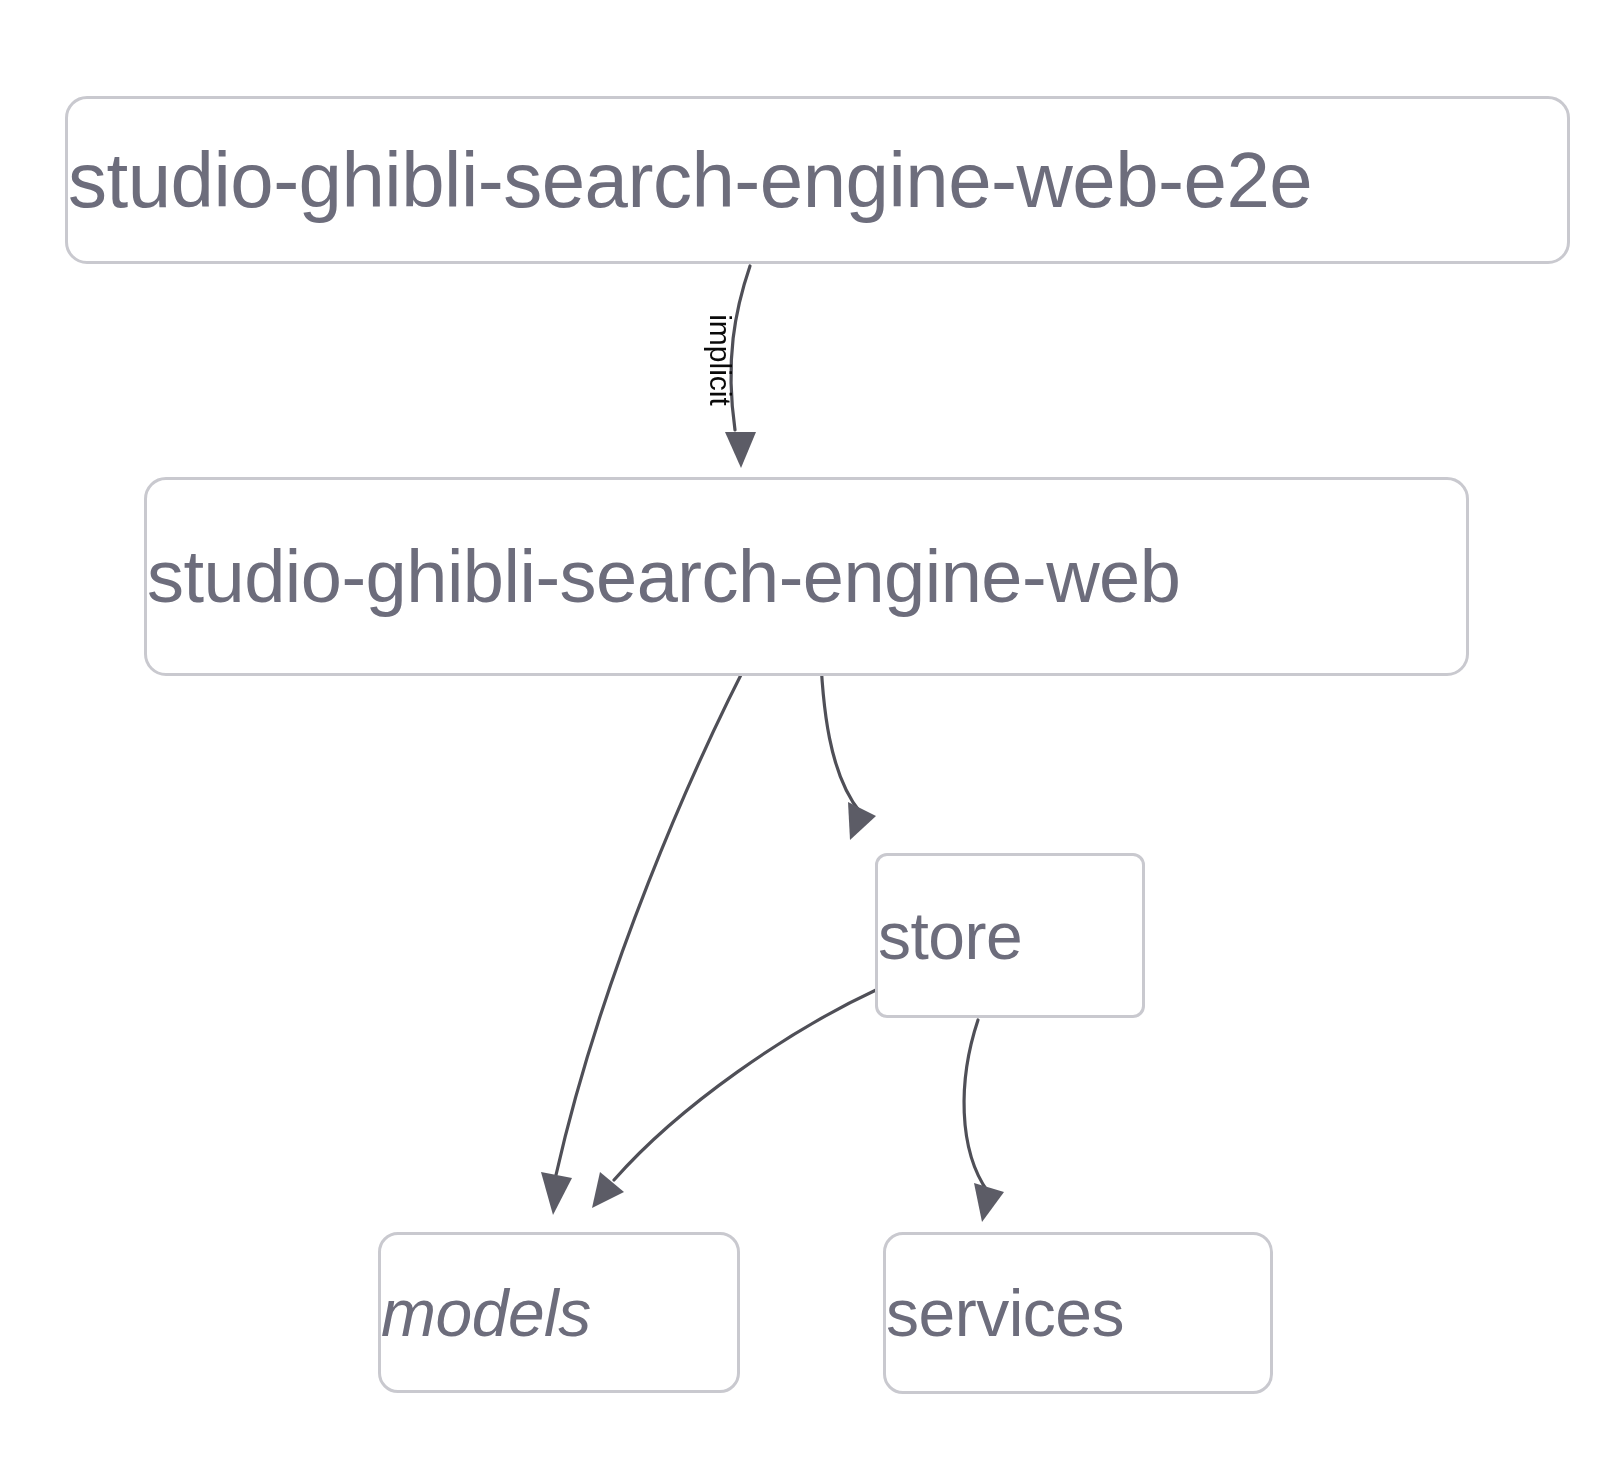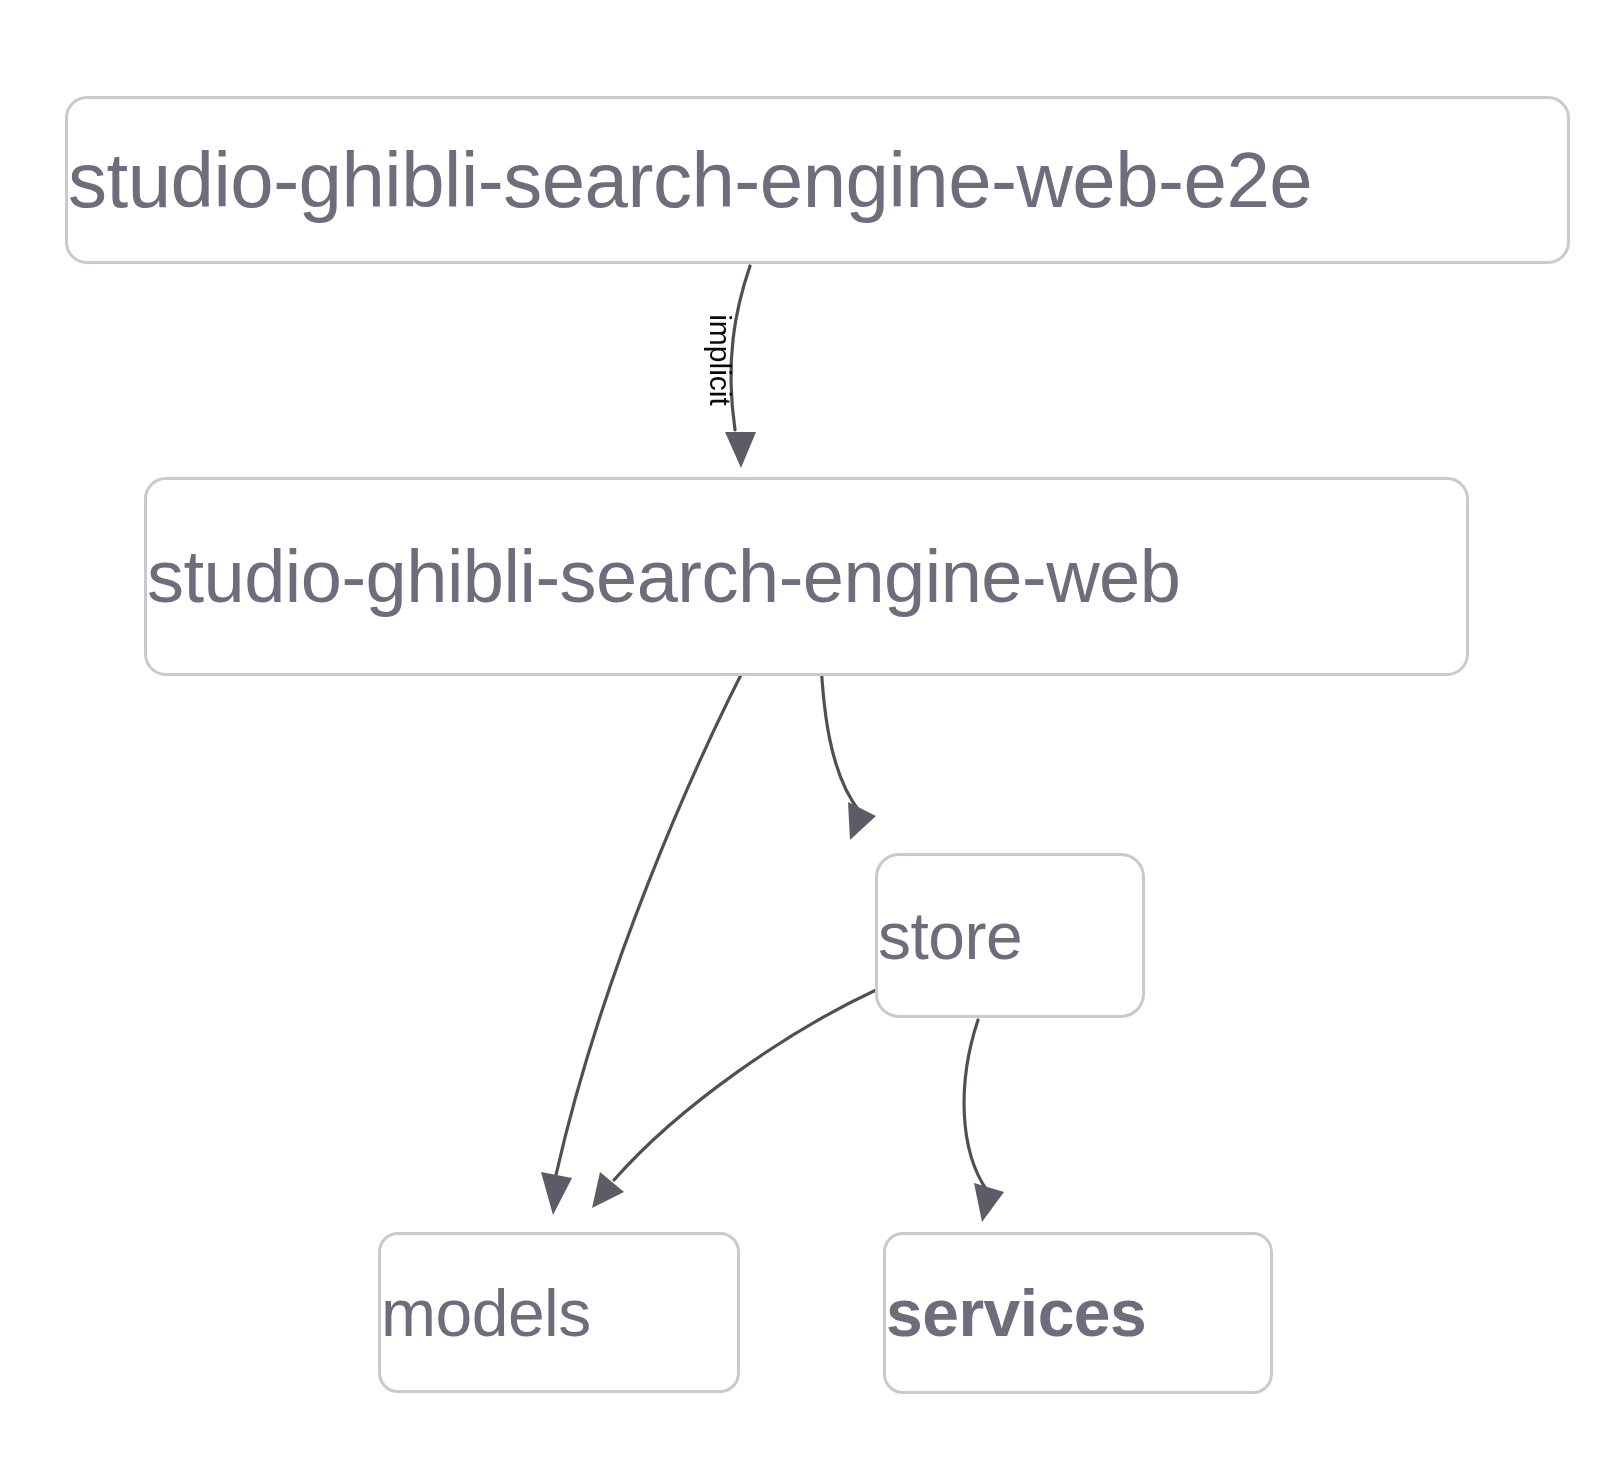--- a/index.html
+++ b/index.html
@@ -60,34 +60,34 @@
   }
   .node-web {
     left: 144px; top: 477px;
     width: 1325px; height: 199px;
     font-size: 74px;
   }
   .node-store {
     left: 875px; top: 853px;
     width: 270px; height: 165px;
     font-size: 66px;
-    border-radius: 24px;
+    border-radius: 12px;
   }
   .node-models {
     left: 378px; top: 1232px;
     width: 362px; height: 161px;
     font-size: 66px;
     border-radius: 20px;
+    font-style: italic;
   }
   .node-services {
     left: 883px; top: 1232px;
     width: 390px; height: 162px;
     font-size: 66px;
     border-radius: 20px;
-    font-weight: bold;
   }
   .edge-label {
     position: absolute;
     color: #0a0a0a;
     font-size: 30px;
     line-height: 1;
     white-space: nowrap;
     transform-origin: 50% 50%;
     transform: rotate(90deg);
     z-index: 3;

